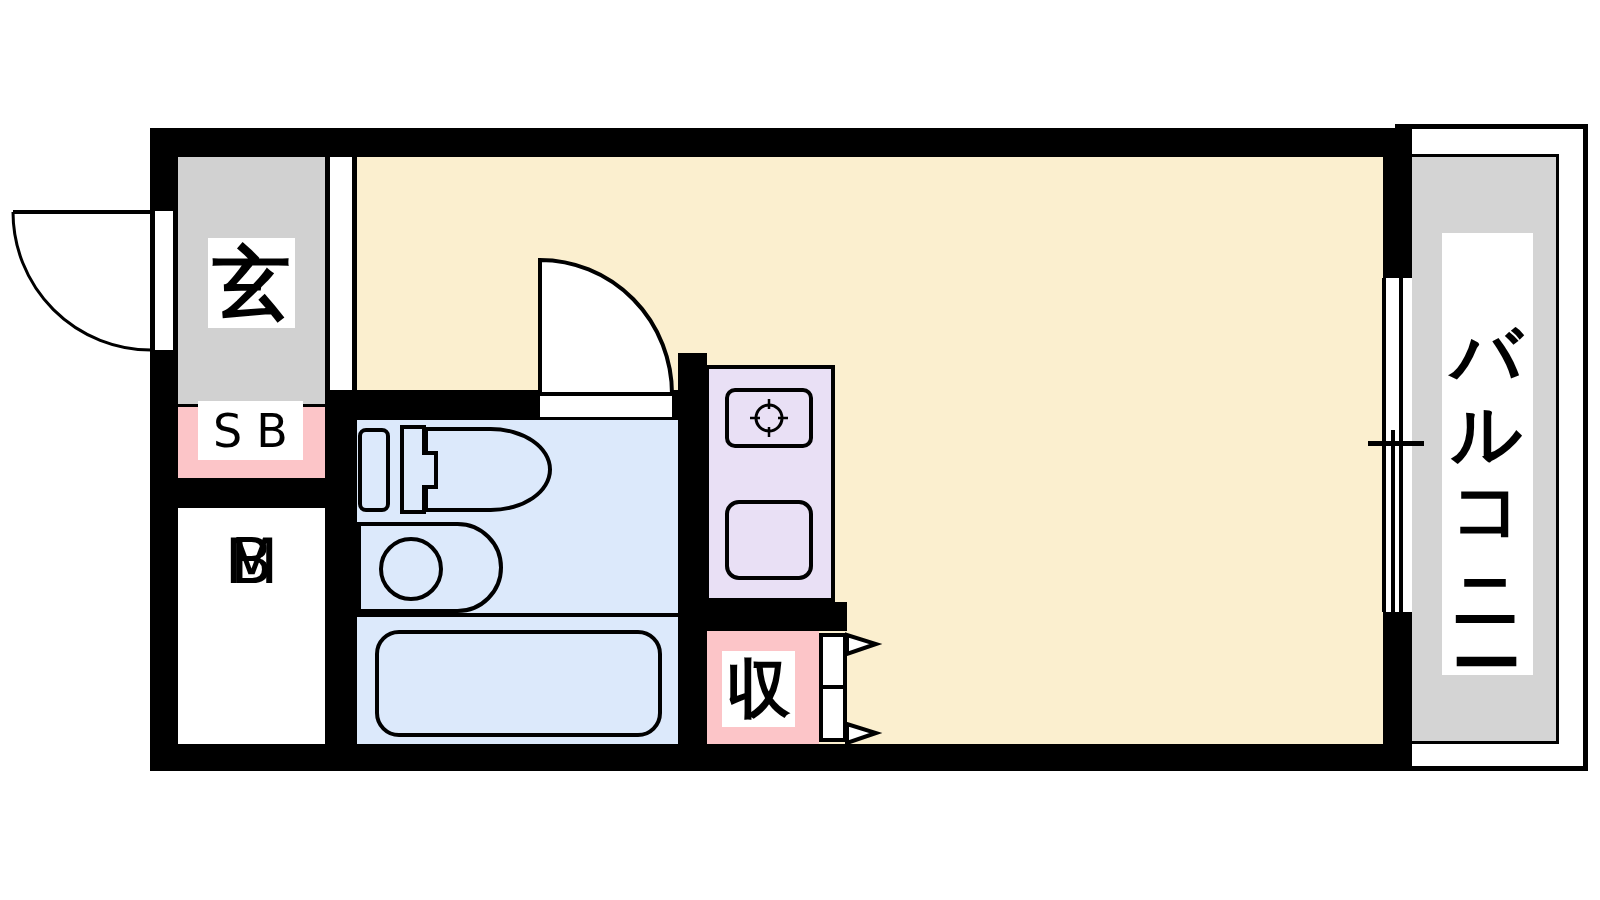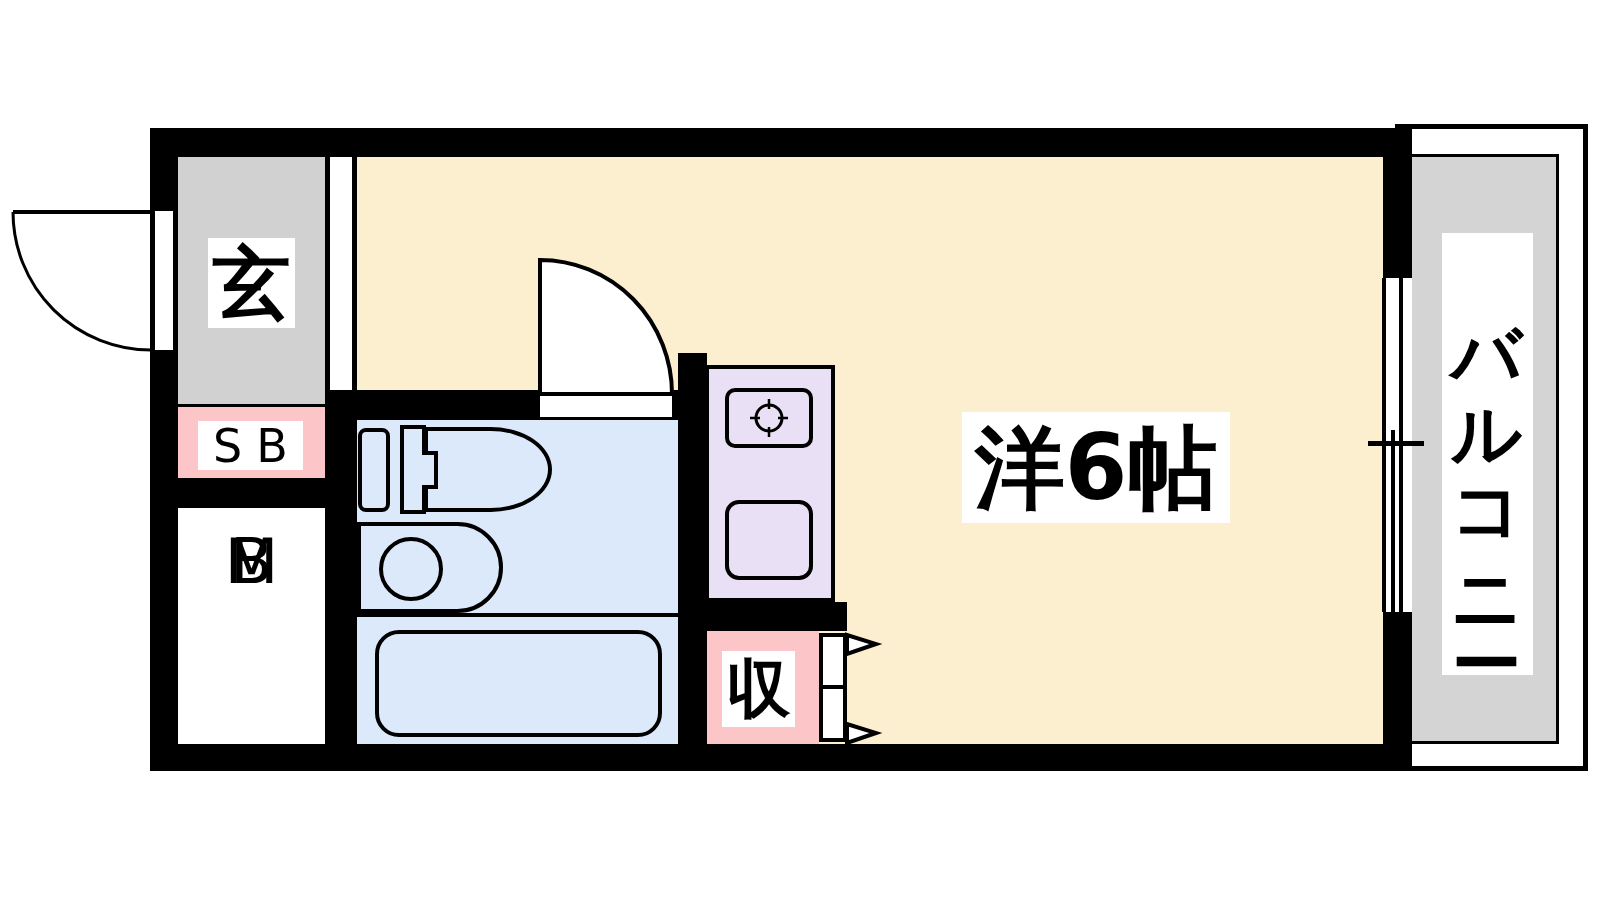--- a/index.html
+++ b/index.html
@@ -55,21 +55,21 @@
   .window-strip{left:1382px;top:278px;width:30px;height:334px;background:#fff;}
   .window-line-a{left:1382px;top:278px;width:4px;height:334px;background:var(--wall,#000);}
   .window-line-b{left:1399px;top:278px;width:4px;height:334px;background:var(--wall,#000);}
   .window-pane{left:1391px;top:430px;width:4px;height:182px;background:var(--wall,#000);}
   .window-tick{left:1368px;top:441px;width:56px;height:5px;background:var(--wall,#000);}
   
   svg.overlay{position:absolute;left:0;top:0;width:1600px;height:900px;pointer-events:none;}
   
   .label{display:flex;align-items:center;justify-content:center;background:var(--label_background,#fff);color:var(--label_text,#000);font-weight:600;line-height:1;}
   .label-entrance{left:208px;top:238px;width:87px;height:90px;font-size:78px;}
-  .label-sb{left:198px;top:421px;width:105px;height:49px;font-size:46px;font-weight:400;letter-spacing:14px;text-indent:14px;}
+  .label-sb{left:198px;top:401px;width:105px;height:59px;font-size:46px;font-weight:400;letter-spacing:14px;text-indent:14px;}
   .label-mb{left:188px;top:562px;width:127px;background:transparent;flex-direction:column;font-size:62px;font-weight:400;line-height:70px;}
   .label-storage{left:722px;top:651px;width:73px;height:76px;font-size:64px;}
   .label-room{left:962px;top:412px;width:268px;height:111px;font-size:90px;}
   .label-balcony{left:1442px;top:233px;width:91px;height:442px;font-size:70px;writing-mode:vertical-rl;letter-spacing:8px;}
 </style>
 </head>
 <body>
 
 <div id="plan">
 
@@ -143,16 +143,15 @@
     </g>
   </svg>
 
   <div class="label label-entrance">玄</div>
   <div class="label label-sb">SB</div>
   <div class="label label-mb">
     <div>M</div>
     <div>B</div>
   </div>
   <div class="label label-storage">収</div>
-  <div class="label label-room">洋6帖</div>
   <div class="label label-balcony">バルコニー</div>
 
 </div>
 
 </body></html>

